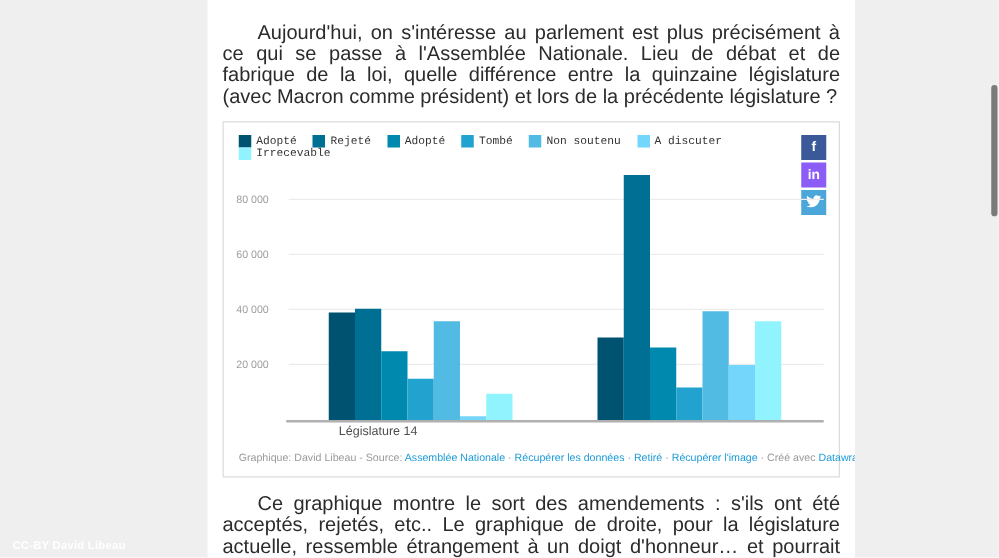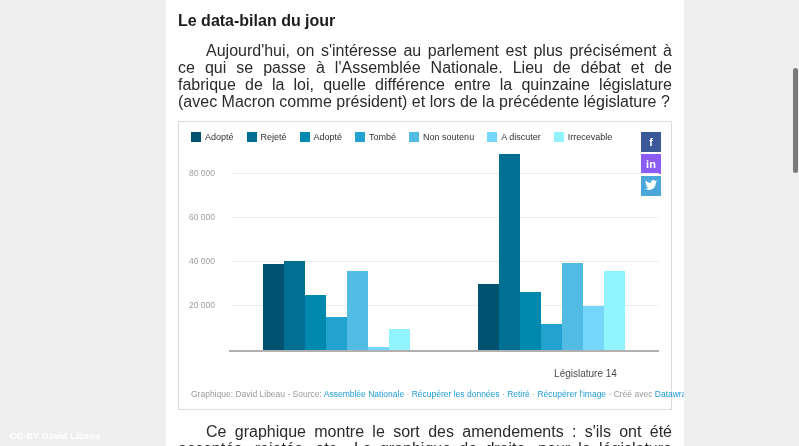--- a/index.html
+++ b/index.html
@@ -21,35 +21,35 @@
     text-align:justify;text-indent:28px;margin:12px 0 11px 0;
   }
   .body-text.cut{text-align-last:justify;}
   
   .chart-card{
     position:relative;border:1px solid #dcdcdc;background:#fff;
     padding:10px 12px 10px 12px;margin:0 0 13px 0;
   }
   .chart-title{font-size:13.5px;font-weight:bold;color:#141414;margin:0 0 7px 0;}
   .chart-legend{display:flex;flex-wrap:wrap;gap:0 13px;font-size:9px;color:#333;margin:0 0 10px 0;}
-  .legend-item{display:flex;align-items:flex-start;}
+  .legend-item{display:flex;align-items:flex-start;font-family:Liberation Mono, monospace;}
   .legend-swatch{display:inline-block;width:10px;height:10px;margin-right:4px;}
   .plot{
     position:relative;height:198px;margin-left:38px;margin-top:8px;
     border-bottom:2px solid #b0b0b0;
   }
   .gridline{position:absolute;left:2px;right:0;height:1px;background:#ececec;}
   .ytick{
     position:absolute;right:calc(100% + 7px);width:40px;text-align:center;
     font-size:8.5px;color:#9e9e9e;transform:translateY(4px);white-space:nowrap;
   }
   .groups{position:absolute;left:0;right:0;top:0;bottom:0;display:flex;justify-content:space-around;align-items:flex-end;}
   .bar-group{display:flex;align-items:flex-end;width:147px;height:100%;}
   .bar{width:21px;}
-  .xlabels{display:flex;justify-content:flex-end;margin-left:38px;padding-top:16px;}
+  .xlabels{display:flex;justify-content:space-between;margin-left:38px;padding-top:2px;}
   .xlabel{width:147px;text-align:center;font-size:10px;color:#4d4d4d;}
   .chart-footer{margin-top:10px;font-size:8.5px;color:#9a9a9a;white-space:nowrap;}
   .chart-footer a{color:#1d9bd7;text-decoration:none;text-align:center;}
   
   .social-stack{position:absolute;top:10px;right:10px;display:flex;flex-direction:column;gap:2px;}
   .social-btn{
     width:20px;height:20px;display:flex;align-items:center;justify-content:center;
     color:#fff;font-size:11px;font-weight:bold;cursor:pointer;border:none;padding:0;
     font-family:"Liberation Sans",sans-serif;
   }
@@ -65,21 +65,20 @@
   .scrollbar-thumb{
     position:absolute;right:1px;top:68px;width:5px;height:105px;
     background:#7a7a7a;border-radius:3px;
   }
 </style>
 </head>
 <body>
 
 <div class="content-column">
 
-  <h1 class="page-title">Le data-bilan du jour</h1>
 
   <p class="body-text">Aujourd'hui, on s'intéresse au parlement est plus précisément à ce qui se passe à l'Assemblée Nationale. Lieu de débat et de fabrique de la loi, quelle différence entre la quinzaine législature (avec Macron comme président) et lors de la précédente législature ?</p>
 
   <div class="chart-card">
 
     <div class="social-stack">
       <button class="social-btn fb">
         <span>f</span>
       </button>
       <button class="social-btn li">

